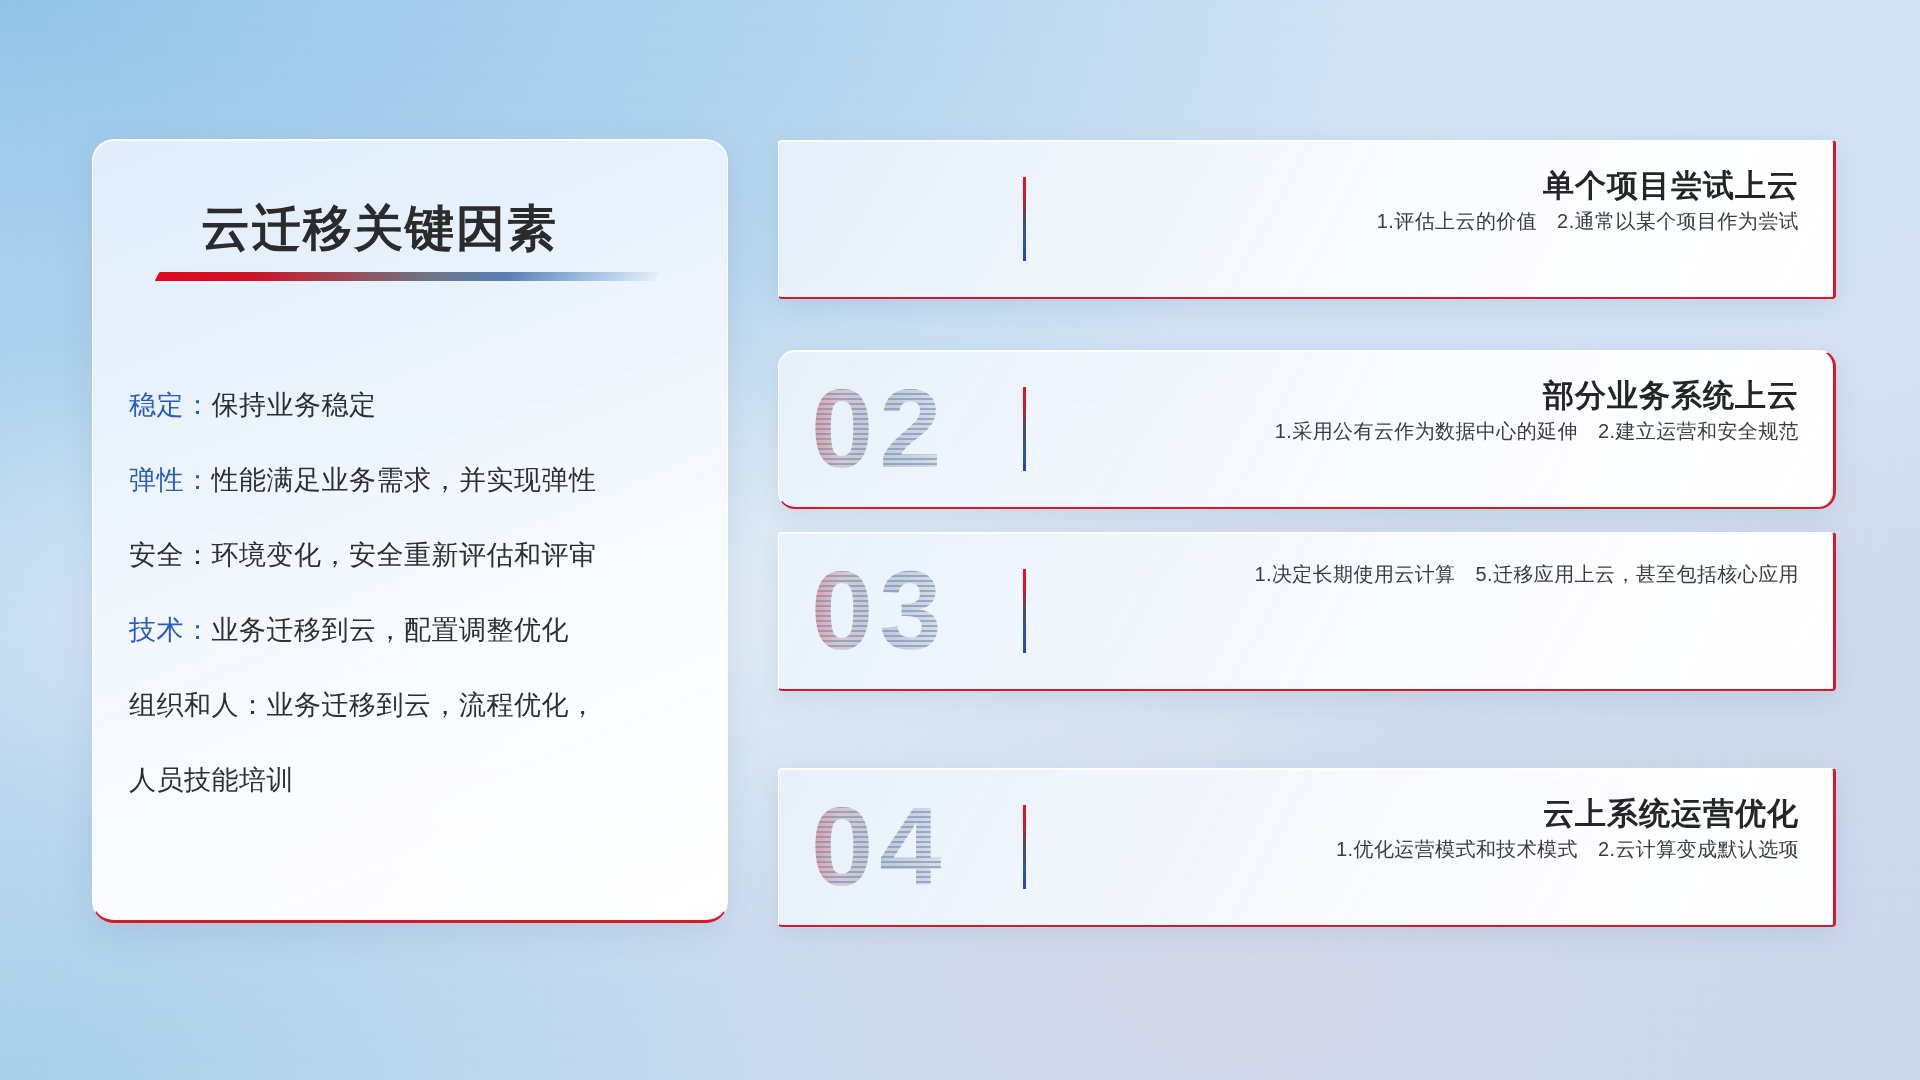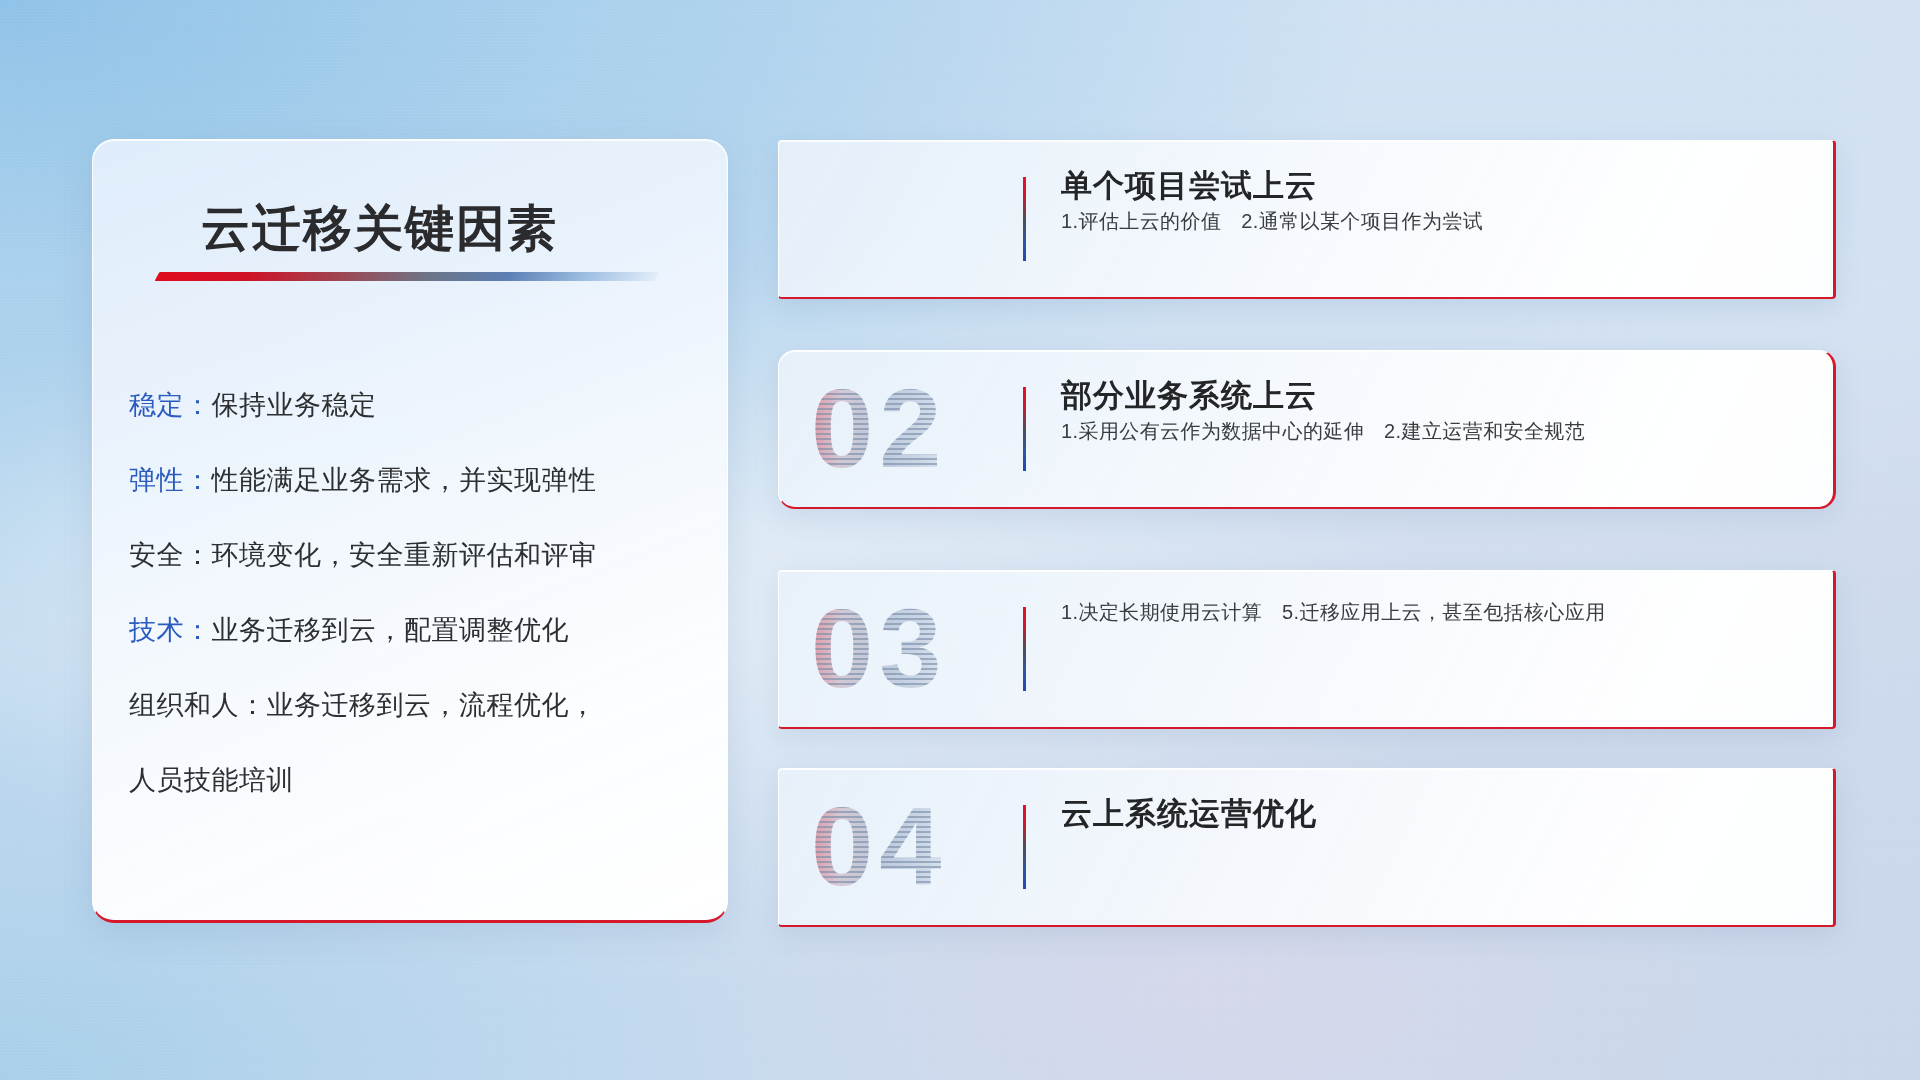--- a/index.html
+++ b/index.html
@@ -122,21 +122,21 @@
   }
   .step-card::after {
     content: "";
     position: absolute;
     right: -3px; top: -1px;
     width: 3px; height: 100%;
     background: linear-gradient(180deg, #e4495a 0%, #d6182b 16%, #d6182b 100%);
   }
   #step-1 { top: 140px; }
   #step-2 { top: 350px; border-radius: 17px; }
-  #step-3 { top: 570px; }
+  #step-3 { top: 532px; }
   #step-4 { top: 768px; }
 
   .ghost-number {
     position: absolute;
     left: 32px; top: 50%;
     transform: translateY(-50%);
     font-size: 112px;
     font-weight: bold;
     letter-spacing: 6px;
     line-height: 1;
@@ -161,21 +161,21 @@
   .divider {
     position: absolute;
     left: 244px; top: 36px;
     width: 3px; height: 84px;
     background: linear-gradient(180deg,
         #e81024 0%, #d4162a 22%,
         #4b4f58 50%,
         #2f55a8 78%, #1f49b4 100%);
   }
 
-  .step-text { position: absolute; left: 282px; top: 26px; right: 34px; }
+  .step-text { position: absolute; left: 282px; top: 26px; right: 34px; text-align: right; }
   .step-title {
     font-size: 31px;
     font-weight: bold;
     color: #232527;
     letter-spacing: 1px;
     line-height: 1.25;
     white-space: nowrap;
   }
   .step-sub {
     margin-top: 2px;
@@ -252,16 +252,19 @@
         <span>1.决定长期使用云计算</span><span class="sub-gap"></span><span>5.迁移应用上云，甚至包括核心应用</span>
       </div>
     </div>
   </div>
 
   <div class="step-card" id="step-4">
     <div class="ghost-number">04</div>
     <div class="divider"></div>
     <div class="step-text">
       <div class="step-title">云上系统运营优化</div>
+      <div class="step-sub">
+        <span>1.优化运营模式和技术模式</span><span class="sub-gap"></span><span>2.云计算变成默认选项</span>
+      </div>
     </div>
   </div>
 
 </div>
 
 </body></html>

